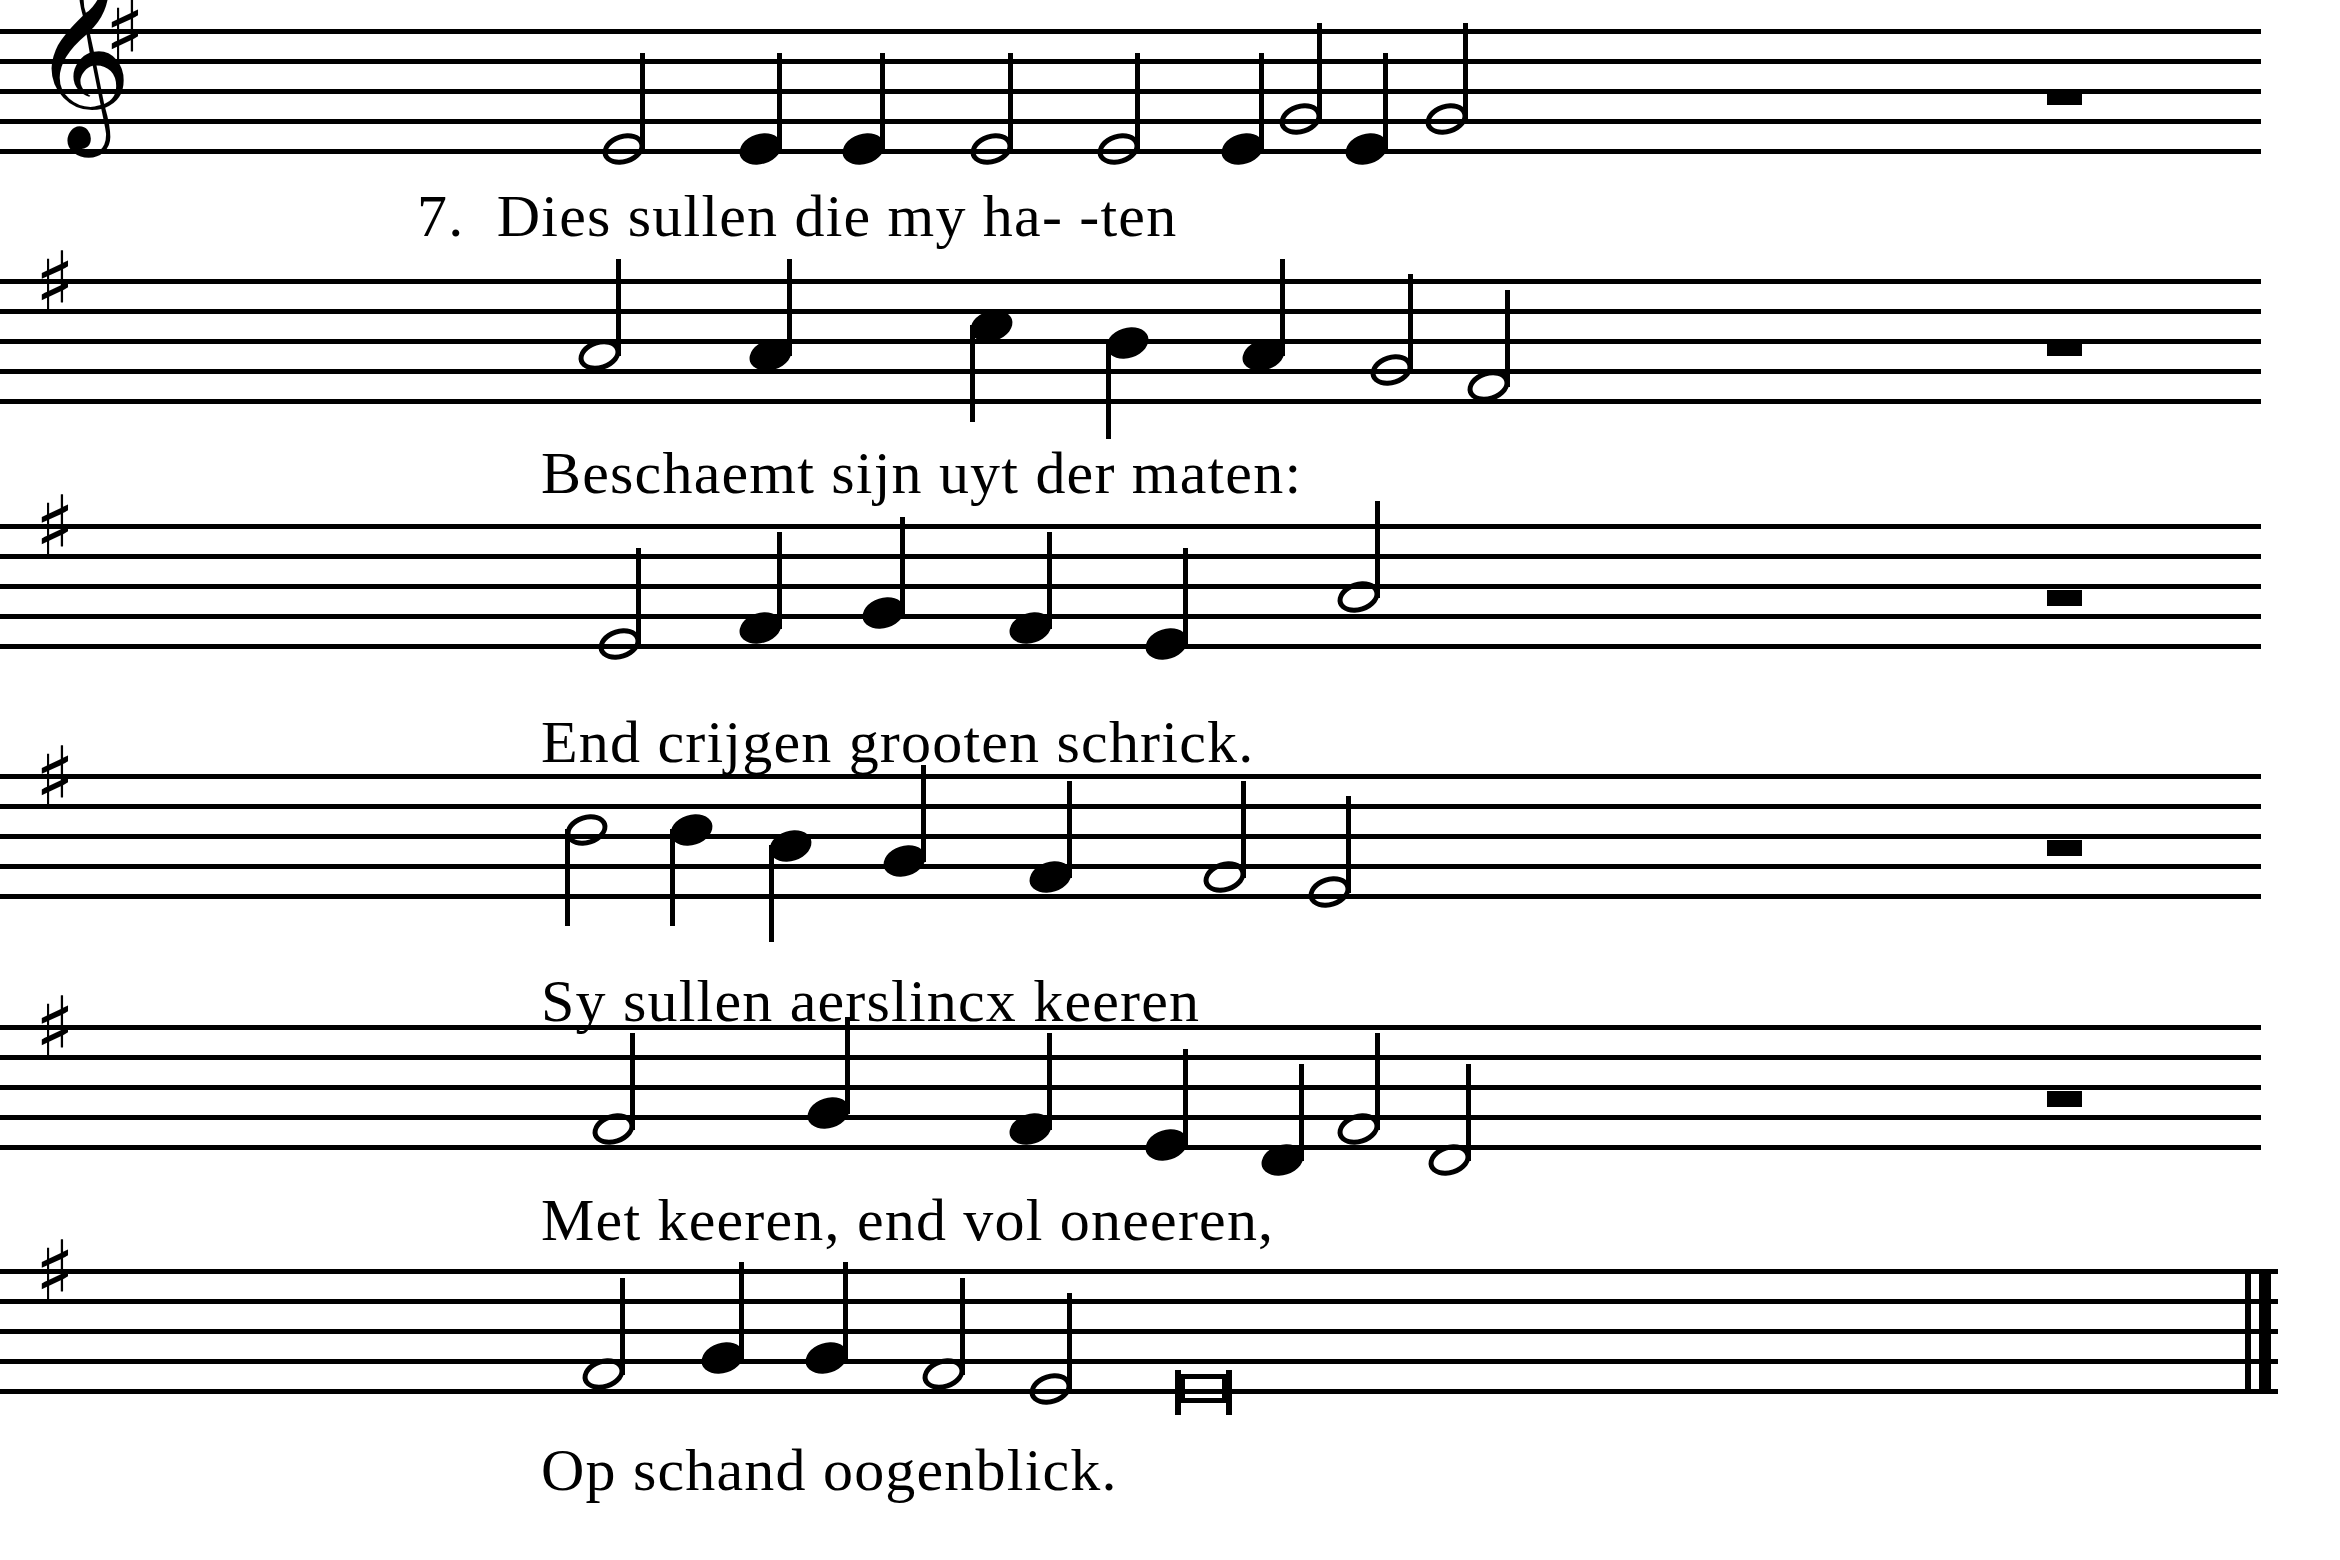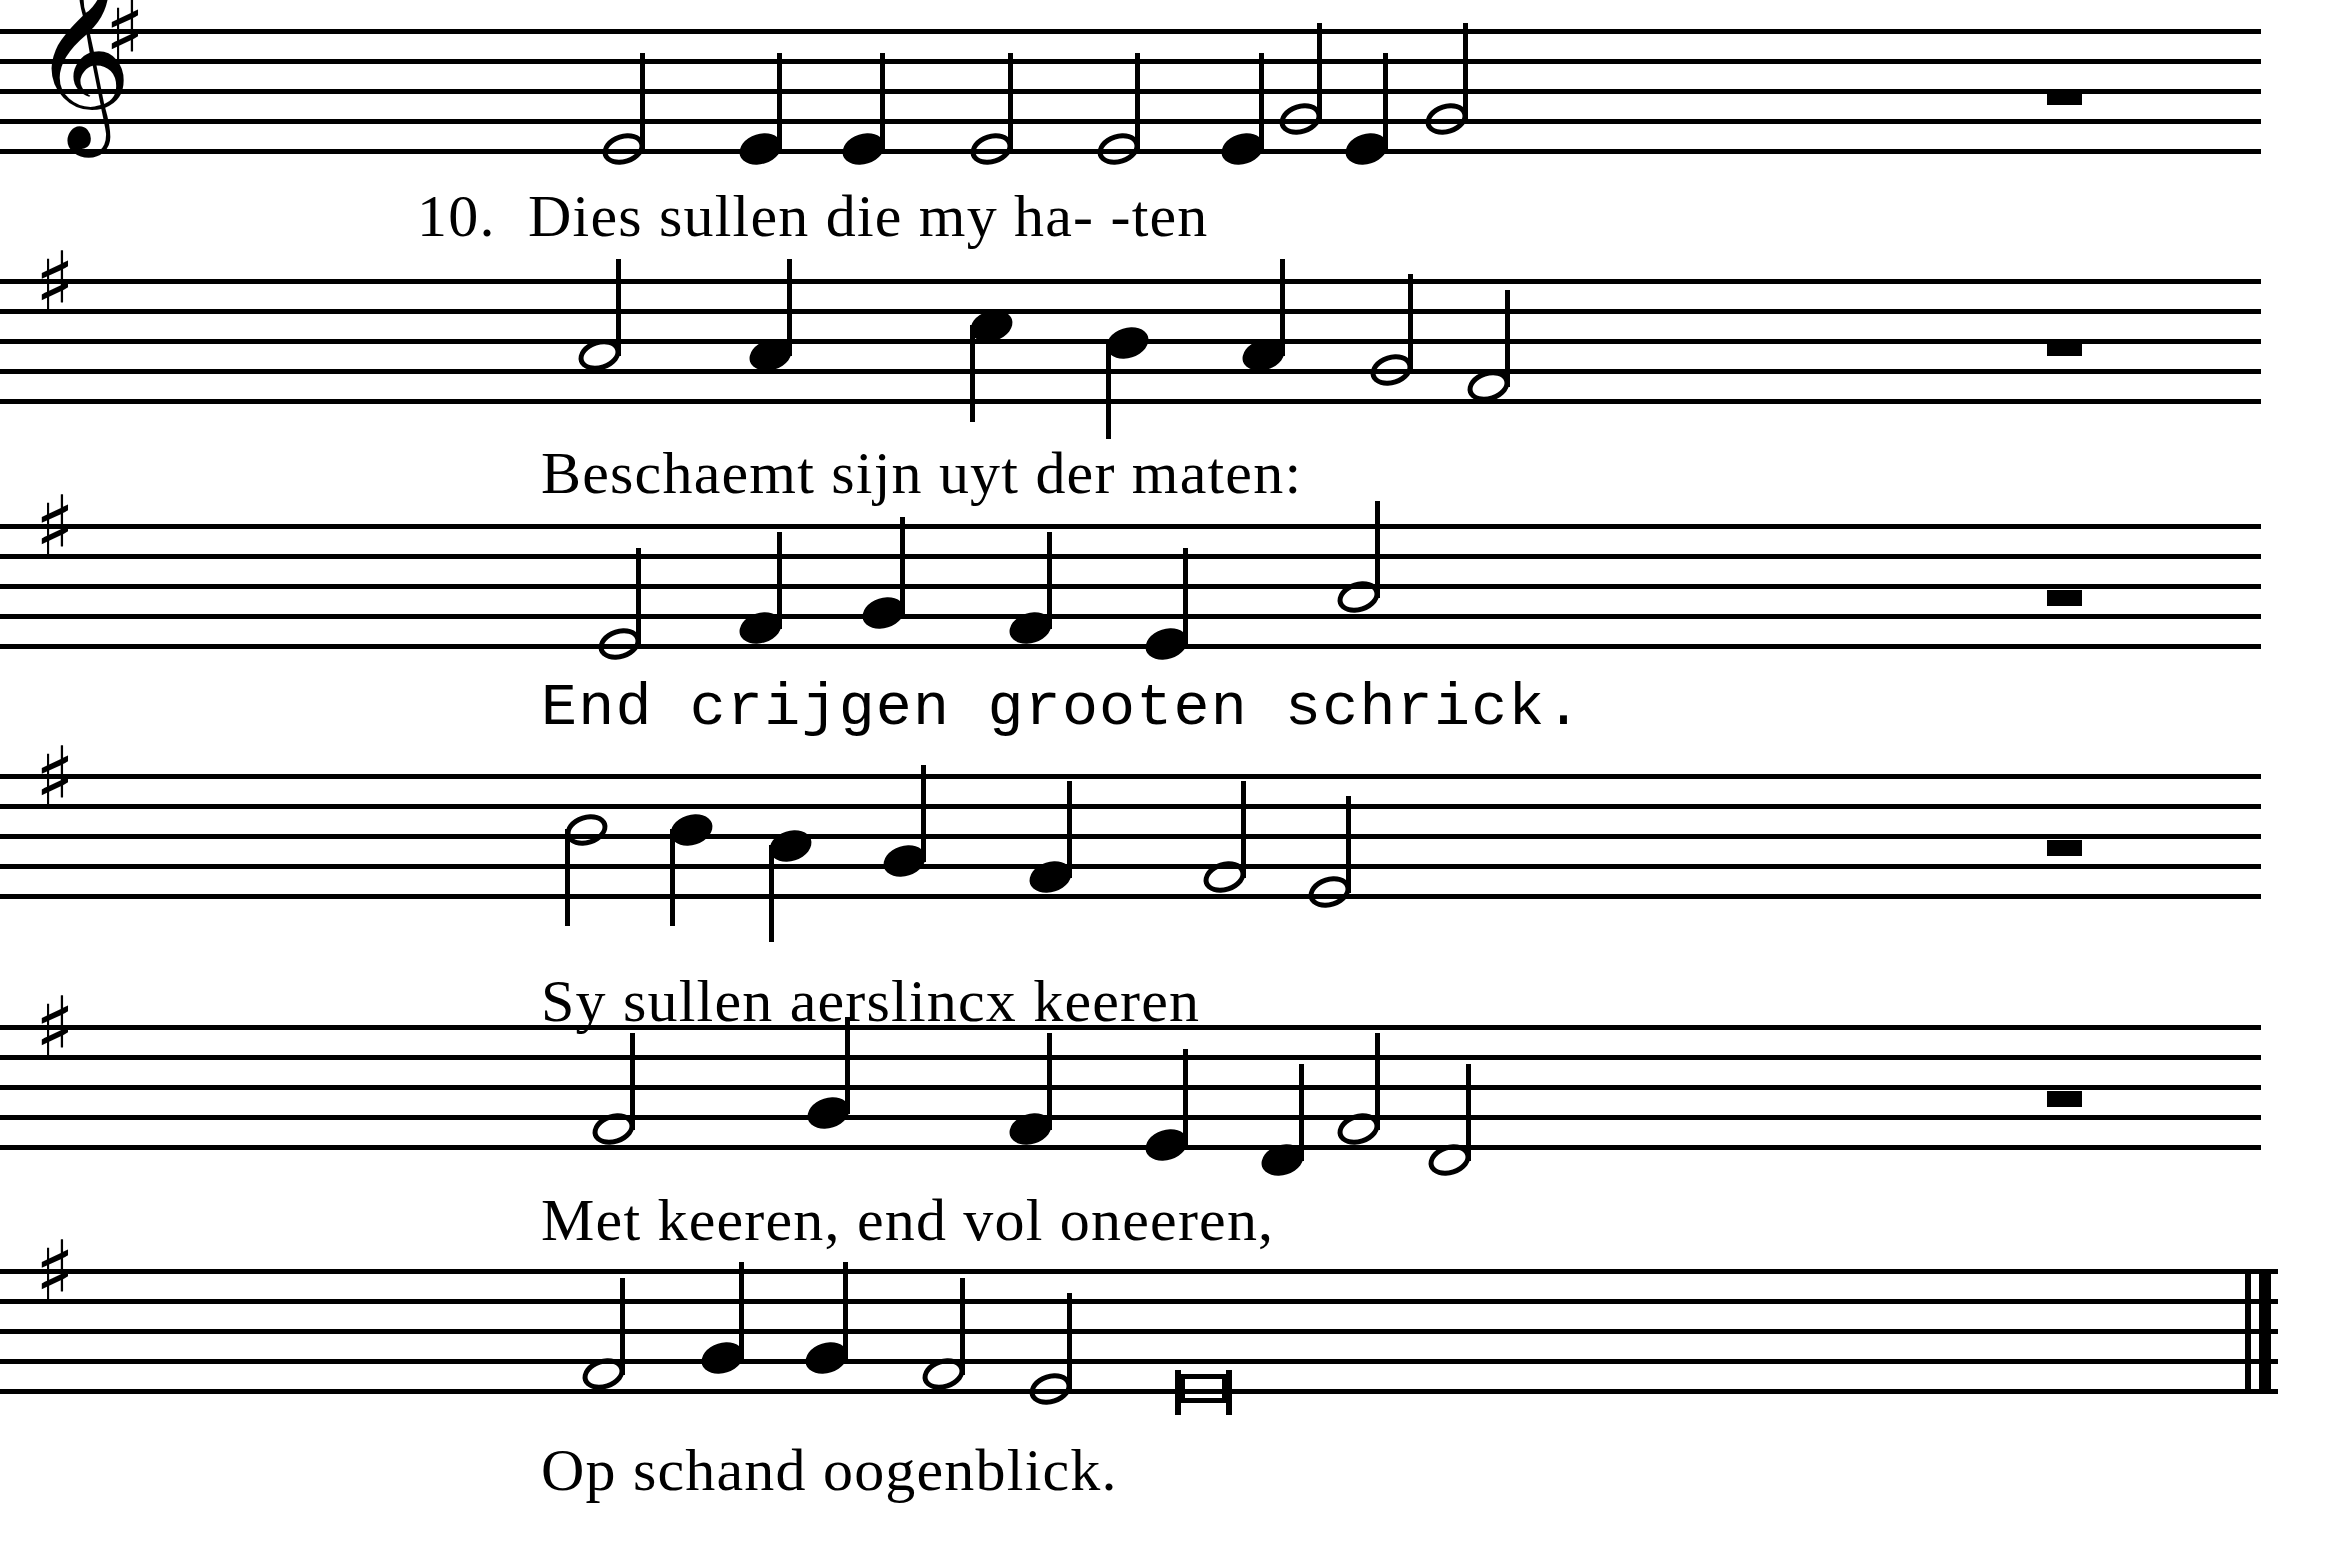--- a/index.html
+++ b/index.html
@@ -199,21 +199,21 @@
         <div class="head"></div>
         <div class="stem up"></div>
       </div>
     <div class="note open" style="left:1425px; top:104px;">
         <div class="head"></div>
         <div class="stem up"></div>
       </div>
 
     <div class="rest" style="left:2047px; top:89px;"></div>
 
-    <div class="lyric" style="left:417px; top:182px;">10.  Dies sullen die my ha‑ ‑ten</div>
+    <div class="lyric" style="left:417px; top:182px;">7.  Dies sullen die my ha‑ ‑ten</div>
   </div>
 
   <div class="system">
     <div class="staff" style="top:279px;">
       <div class="line l0"></div>
       <div class="line l1"></div>
       <div class="line l2"></div>
       <div class="line l3"></div>
       <div class="line l4"></div>
     </div>
@@ -283,21 +283,21 @@
         <div class="head"></div>
         <div class="stem up"></div>
       </div>
     <div class="note open" style="left:1337px; top:582px;">
         <div class="head"></div>
         <div class="stem up"></div>
       </div>
 
     <div class="rest" style="left:2047px; top:590px;"></div>
 
-    <div class="lyric" style="left:541px; top:674px;font-family:Liberation Mono, monospace;">End crijgen grooten schrick.</div>
+    <div class="lyric" style="left:541px; top:708px;">End crijgen grooten schrick.</div>
   </div>
 
   <div class="system">
     <div class="staff" style="top:774px;">
       <div class="line l0"></div>
       <div class="line l1"></div>
       <div class="line l2"></div>
       <div class="line l3"></div>
       <div class="line l4"></div>
     </div>

